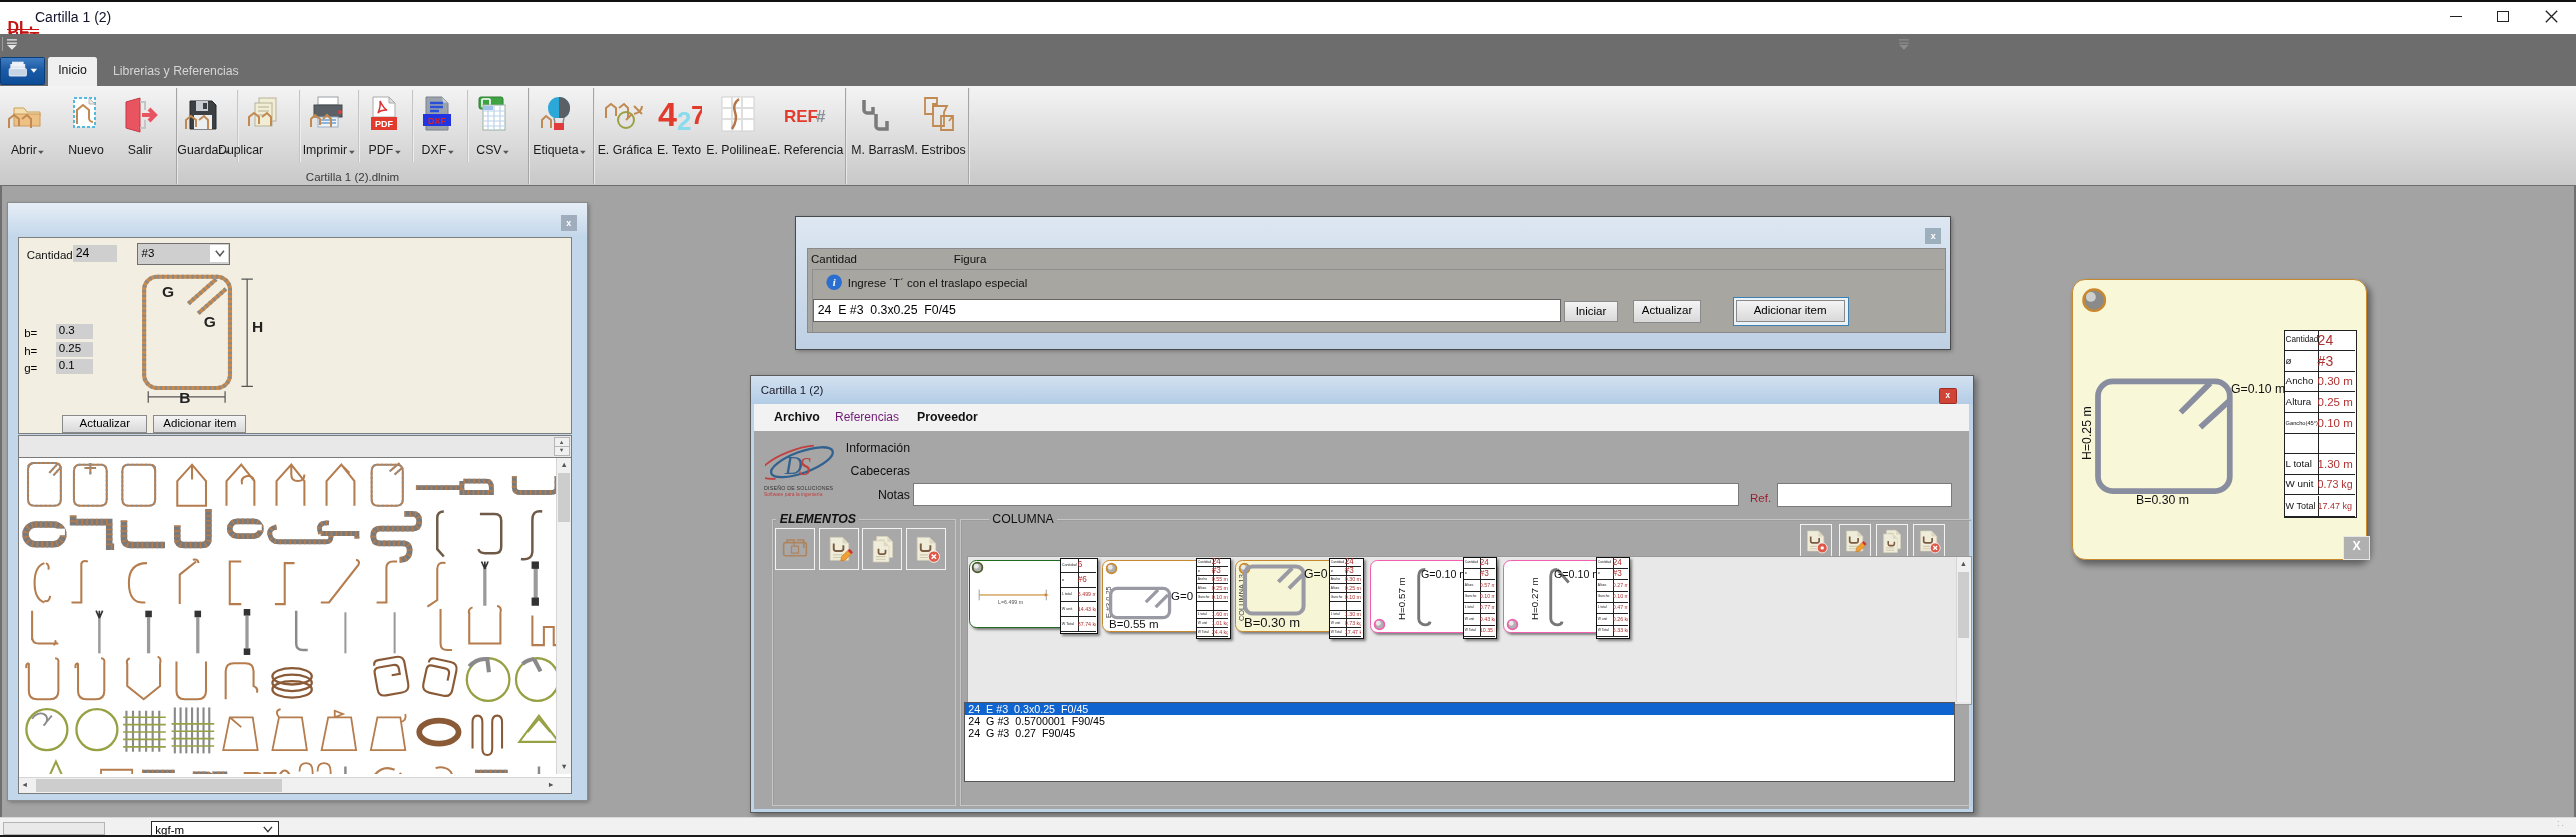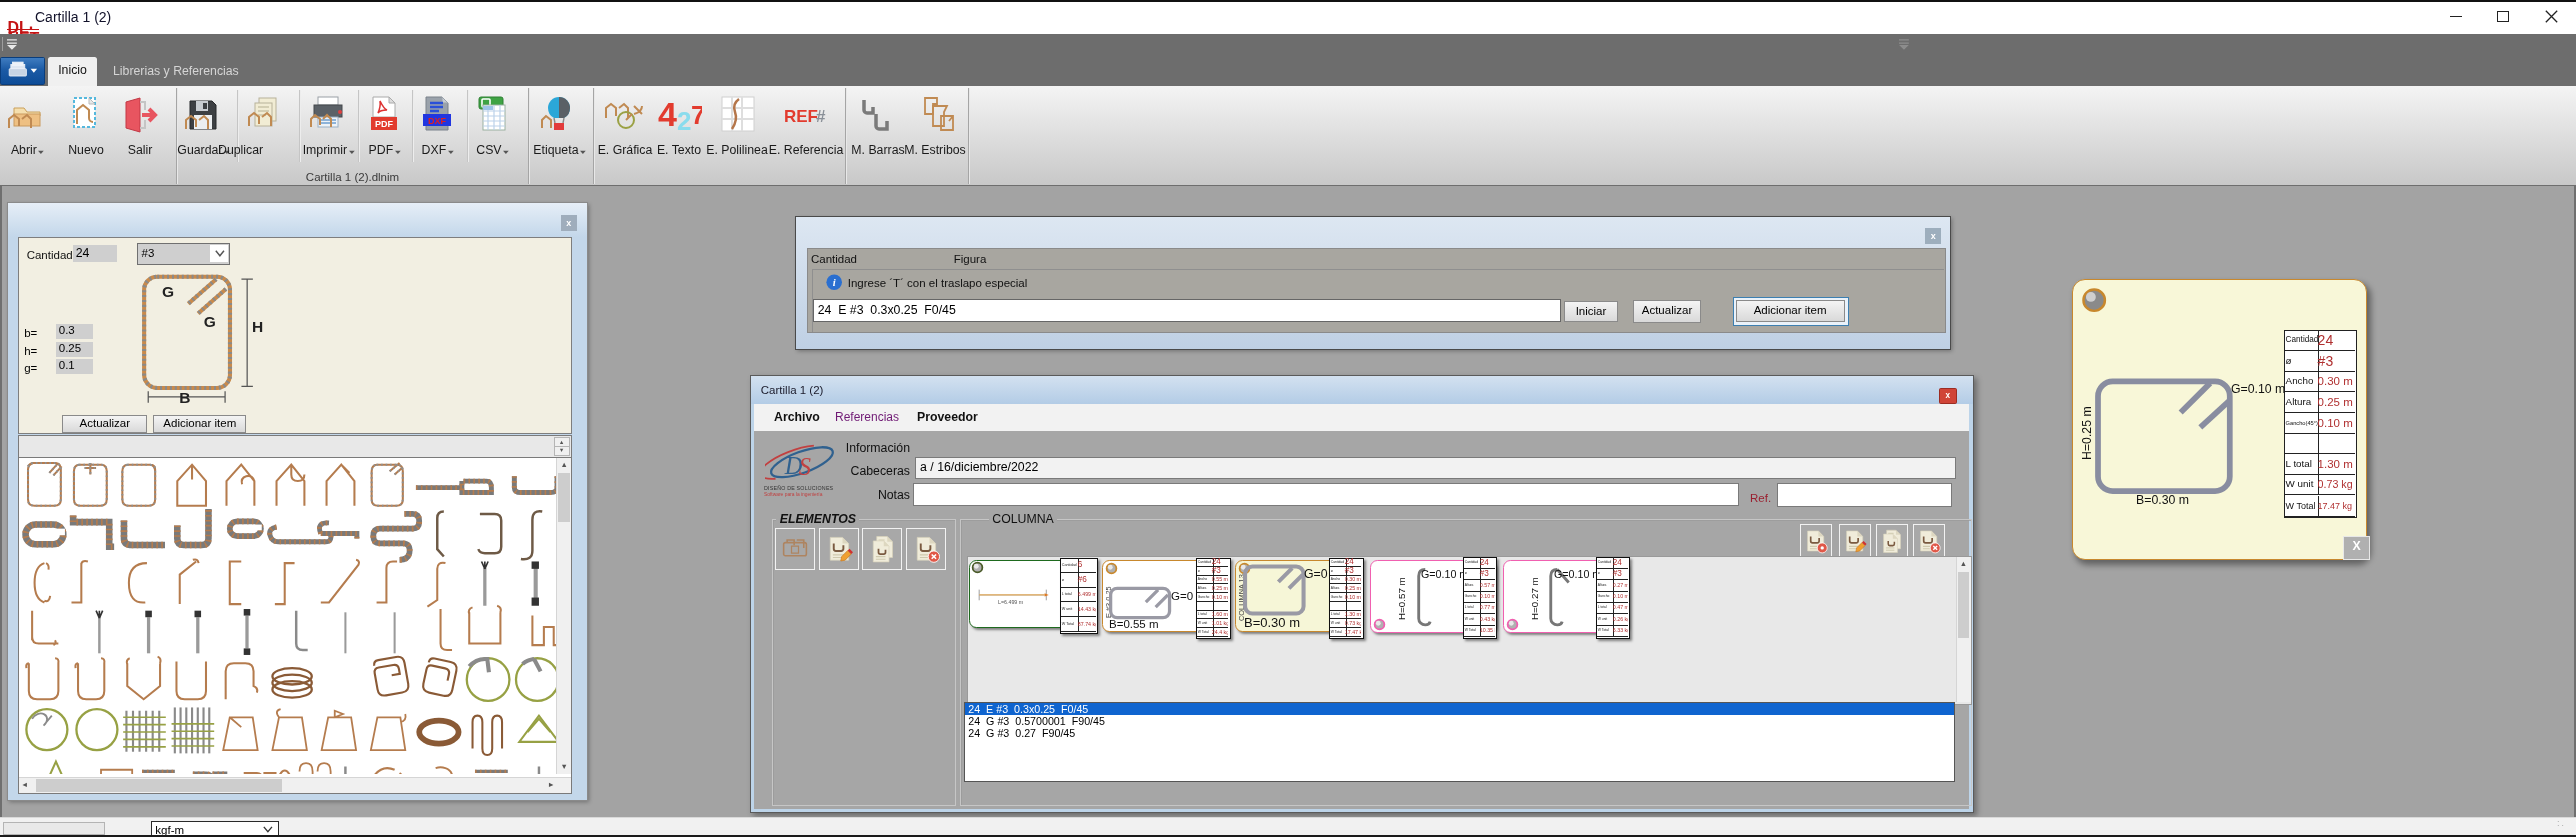--- a/index.html
+++ b/index.html
@@ -414,21 +414,20 @@
         <path d="M8 34 a40 13 0 0 1 58 -22" fill="none" stroke="#c24040" stroke-width="2.2"></path>
       </g>
       <text x="24" y="40" font-size="30" font-family="Liberation Serif" font-style="italic" fill="#30618f">D</text>
       <text x="41" y="42" font-size="30" font-family="Liberation Serif" font-style="italic" fill="#c24040">S</text>
     </svg>
  <div class="abs" style="left:13px;top:109px;font-size:5.3px;color:#333;letter-spacing:0.2px">DISEÑO DE SOLUCIONES</div>
  <div class="abs" style="left:13px;top:116px;font-size:4.9px;color:#c04040">Software para la ingeniería</div>
  <div class="abs" style="left:81px;top:65px;width:78px;text-align:right;font-size:12.3px;color:#111">Información</div>
  <div class="abs" style="left:81px;top:88px;width:78px;text-align:right;font-size:12.3px;color:#111">Cabeceras</div>
  <div class="abs" style="left:81px;top:112px;width:78px;text-align:right;font-size:12.3px;color:#111">Notas</div>
- <div class="abs" style="left:164px;top:81px;width:1035px;height:19.7px;background:#f2f2f2;border:0.8px solid #7a7a7a;font-size:12.3px;line-height:19.7px;padding-left:4.1px">a / 16/diciembre/2022</div>
  <div class="abs" style="left:162px;top:107px;width:824px;height:21px;background:#fff;border:0.8px solid #7a7a7a"></div>
  <div class="abs" style="left:999px;top:116px;font-size:11.5px;color:#9a2030">Ref.</div>
  <div class="abs" style="left:1026px;top:107px;width:173px;height:22px;background:#fff;border:0.8px solid #7a7a7a"></div>
 
  <div class="abs" style="left:20.5px;top:143px;width:182px;height:285px;border:0.8px solid #c6c6c6;box-shadow:0.8px 0.8px 0 #9a9a9a inset"></div>
  <div class="abs" style="left:25.4px;top:136px;background:#a6a6a6;padding:0 3.3px;font-size:12.3px;font-style:italic;font-weight:bold;color:#111">ELEMENTOS</div>
  <div class="abs" style="left:24px;top:152px;width:38px;height:40px;background:#a8a8a8;border:1.6px solid #f2f2f2;text-align:center"><svg width="28" height="29.5" viewBox="0 0 32 32" style="margin-top:4.9px">
         <g opacity="0.75">
           <rect x="3" y="9" width="26" height="15" rx="2" fill="none" stroke="#b07848" stroke-width="1.8"></rect>
           <path d="M7 9 v-3 h8 v6 m3 -6 h8 v9" fill="none" stroke="#b07848" stroke-width="1.8"></path>

